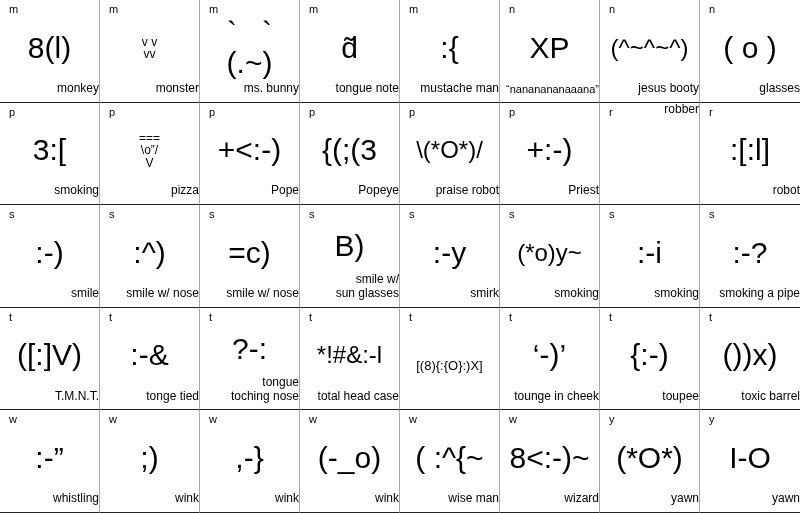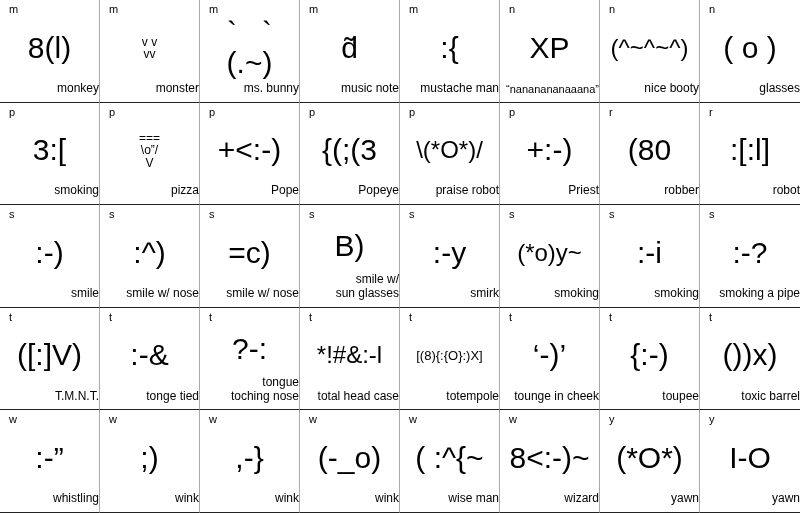--- a/index.html
+++ b/index.html
@@ -87,36 +87,36 @@
       </div>
       <div class="cell size-lg">
         <span class="corner-letter">m</span>
         <div class="emoticon">`   `
 (.~)</div>
         <div class="label">ms. bunny</div>
       </div>
       <div class="cell size-lg">
         <span class="corner-letter">m</span>
         <div class="emoticon">d̃</div>
-        <div class="label">music note</div>
+        <div class="label">tongue note</div>
       </div>
       <div class="cell size-lg">
         <span class="corner-letter">m</span>
         <div class="emoticon">:{</div>
         <div class="label">mustache man</div>
       </div>
       <div class="cell size-lg label-sm">
         <span class="corner-letter">n</span>
         <div class="emoticon">XP</div>
         <div class="label">“nananananaaana”</div>
       </div>
       <div class="cell size-md">
         <span class="corner-letter">n</span>
         <div class="emoticon">(^~^~^)</div>
-        <div class="label">nice booty</div>
+        <div class="label">jesus booty</div>
       </div>
       <div class="cell size-lg">
         <span class="corner-letter">n</span>
         <div class="emoticon">( o )</div>
         <div class="label">glasses</div>
       </div>
       <div class="cell size-lg">
         <span class="corner-letter">p</span>
         <div class="emoticon">3:[</div>
         <div class="label">smoking</div>
@@ -143,21 +143,20 @@
         <div class="emoticon">\(*O*)/</div>
         <div class="label">praise robot</div>
       </div>
       <div class="cell size-lg">
         <span class="corner-letter">p</span>
         <div class="emoticon">+:-)</div>
         <div class="label">Priest</div>
       </div>
       <div class="cell size-lg">
         <span class="corner-letter">r</span>
-        <div class="emoticon">(80</div>
         <div class="label">robber</div>
       </div>
       <div class="cell size-lg">
         <span class="corner-letter">r</span>
         <div class="emoticon">:[:l]</div>
         <div class="label">robot</div>
       </div>
       <div class="cell size-lg">
         <span class="corner-letter">s</span>
         <div class="emoticon">:-)</div>
@@ -216,21 +215,20 @@
 toching nose</div>
       </div>
       <div class="cell size-md">
         <span class="corner-letter">t</span>
         <div class="emoticon">*!#&amp;:-l</div>
         <div class="label">total head case</div>
       </div>
       <div class="cell size-xs">
         <span class="corner-letter">t</span>
         <div class="emoticon">[(8){:{O}:)X]</div>
-        <div class="label">totempole</div>
       </div>
       <div class="cell size-lg">
         <span class="corner-letter">t</span>
         <div class="emoticon">‘-)’</div>
         <div class="label">tounge in cheek</div>
       </div>
       <div class="cell size-lg">
         <span class="corner-letter">t</span>
         <div class="emoticon">{:-)</div>
         <div class="label">toupee</div>

